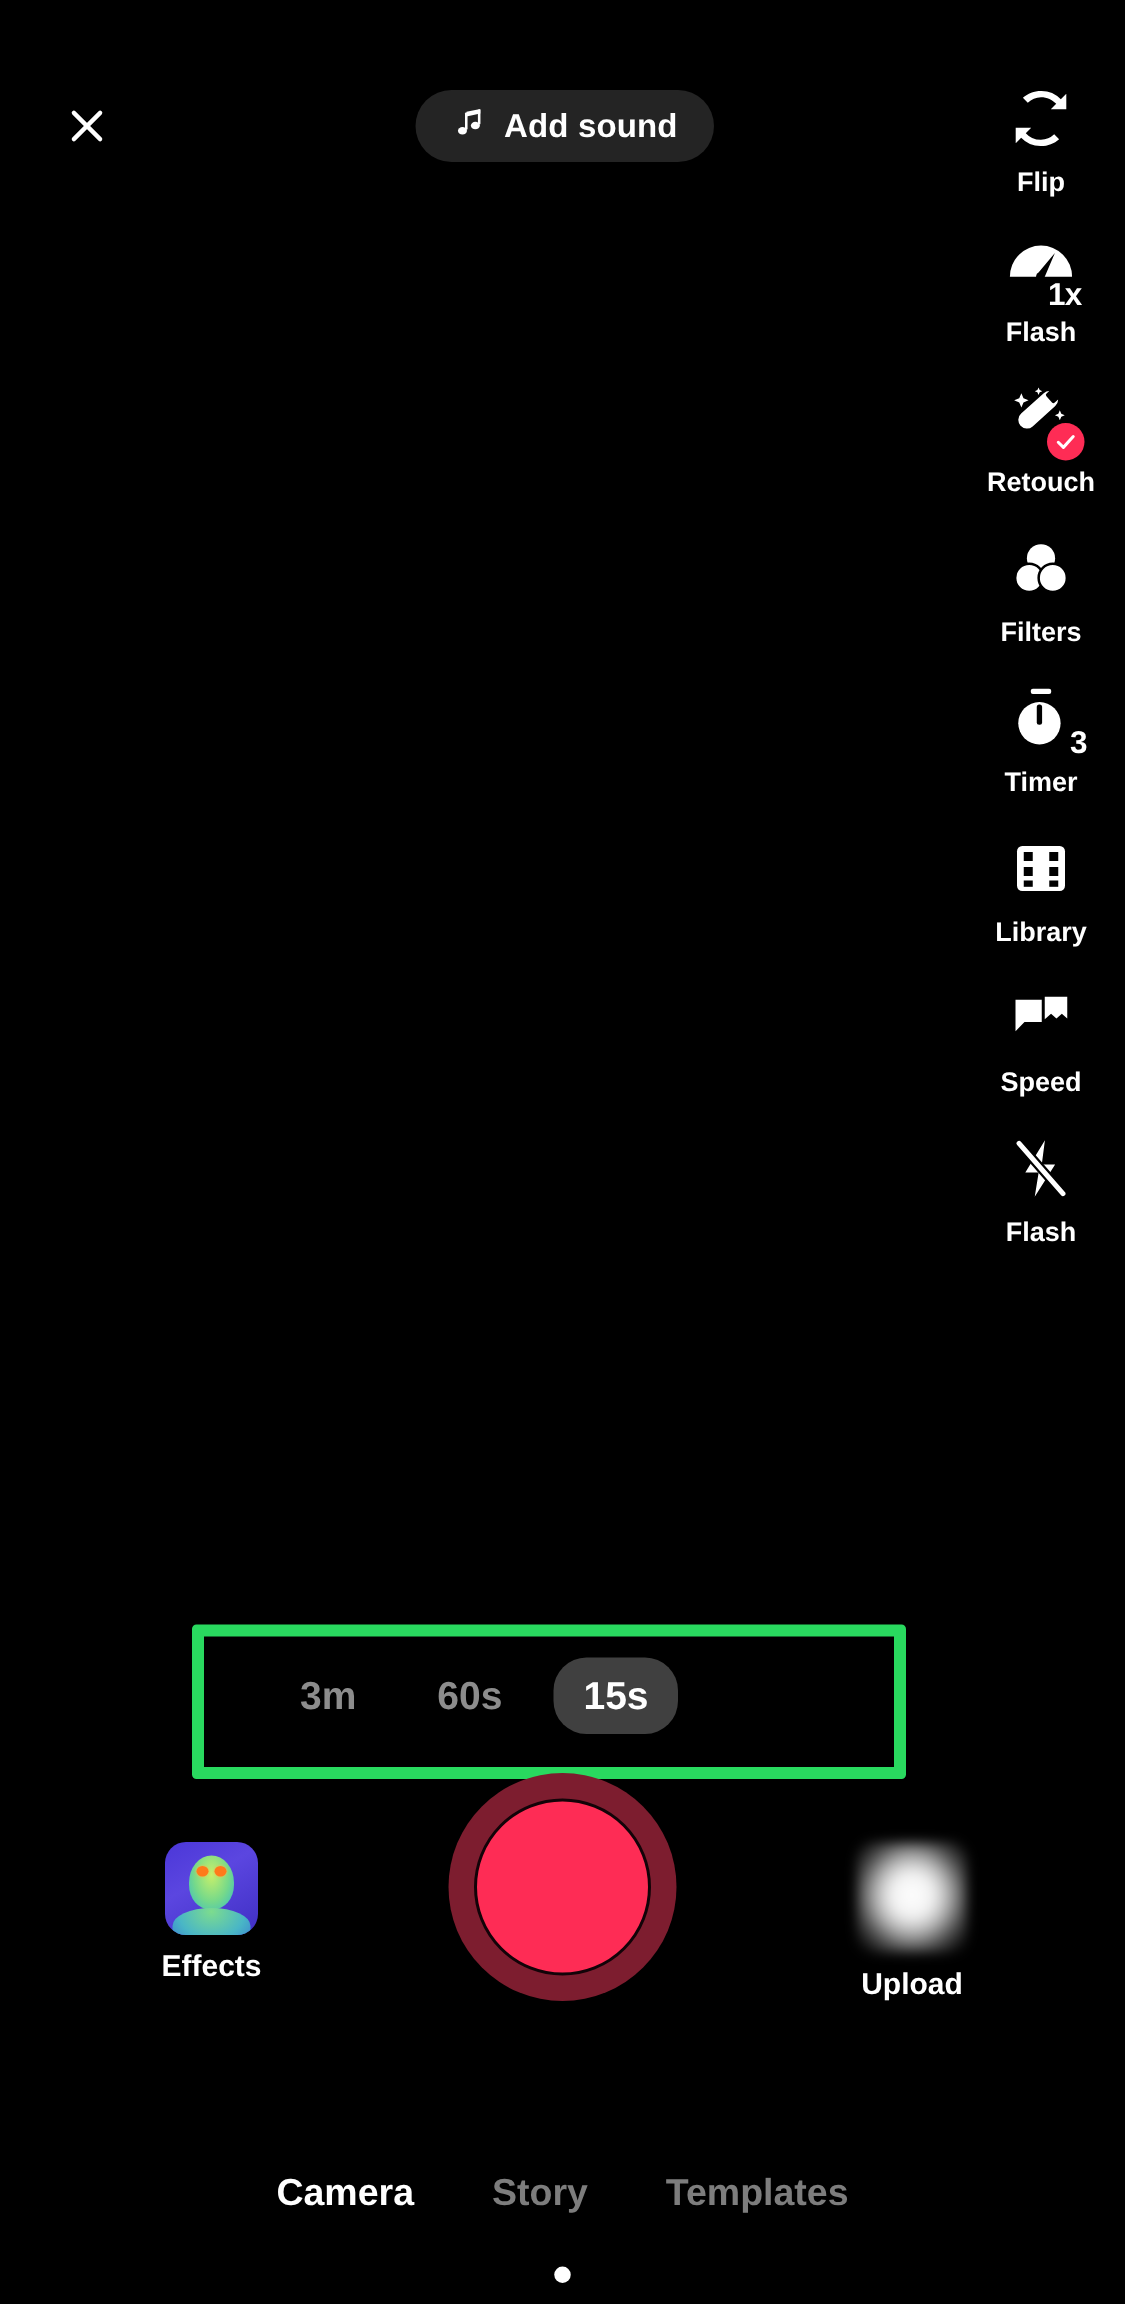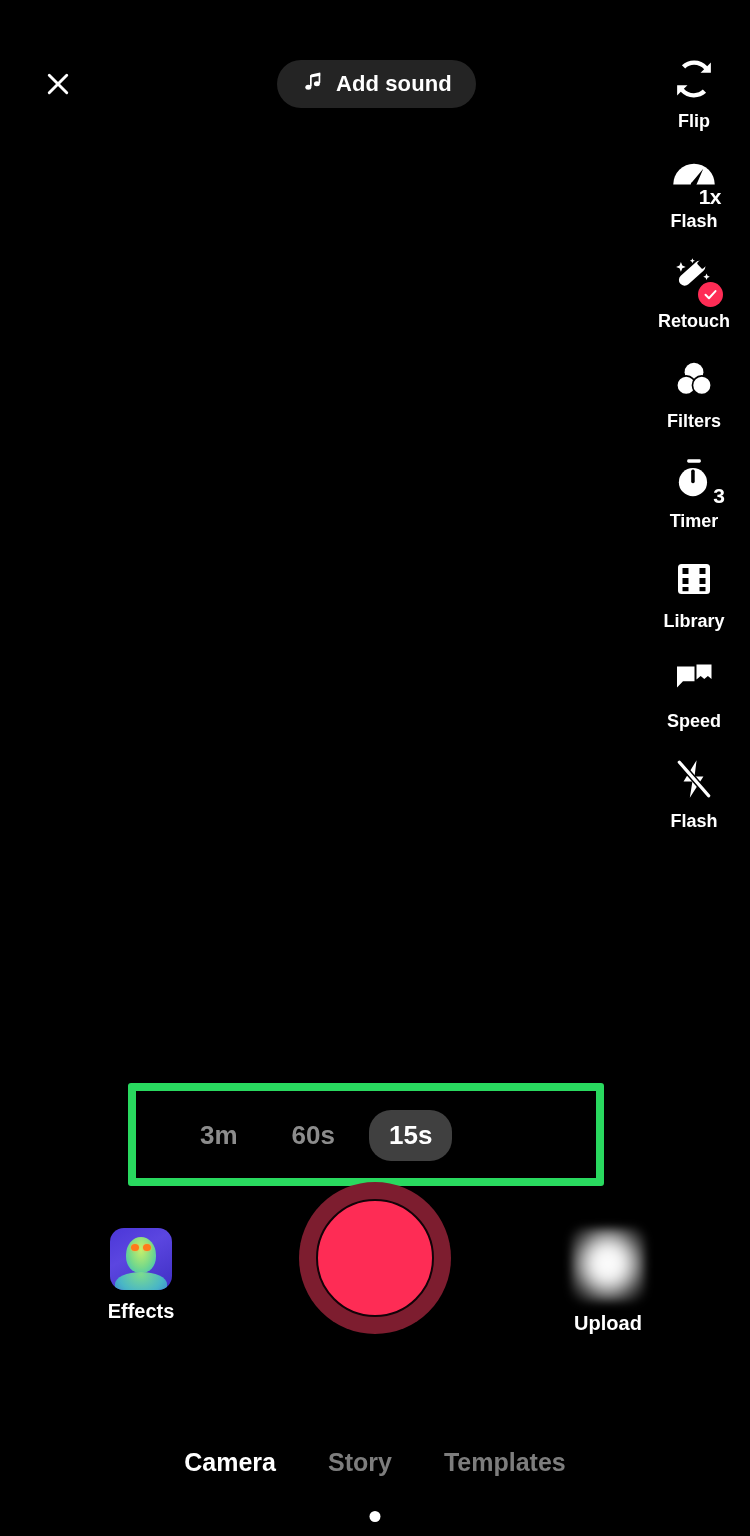--- a/index.html
+++ b/index.html
@@ -87,21 +87,21 @@
     left:128px; top:1083px;
     width:476px; height:103px;
     border:8px solid #29d95f;
     border-radius:3px;
     pointer-events:none;
   }
   .duration-bar {
     position:absolute;
     left:150px; top:1105px;
     width:432px; height:60px;
-    display:flex; align-items:center;
+    display:flex; align-items:flex-start;
     gap:14px;
     padding-left:30px;
   }
   .dur-opt {
     font-size:26px; font-weight:bold;
     color:#8c8c8c;
     padding:10px 20px;
     border-radius:22px;
     cursor:pointer;
     white-space:nowrap;

